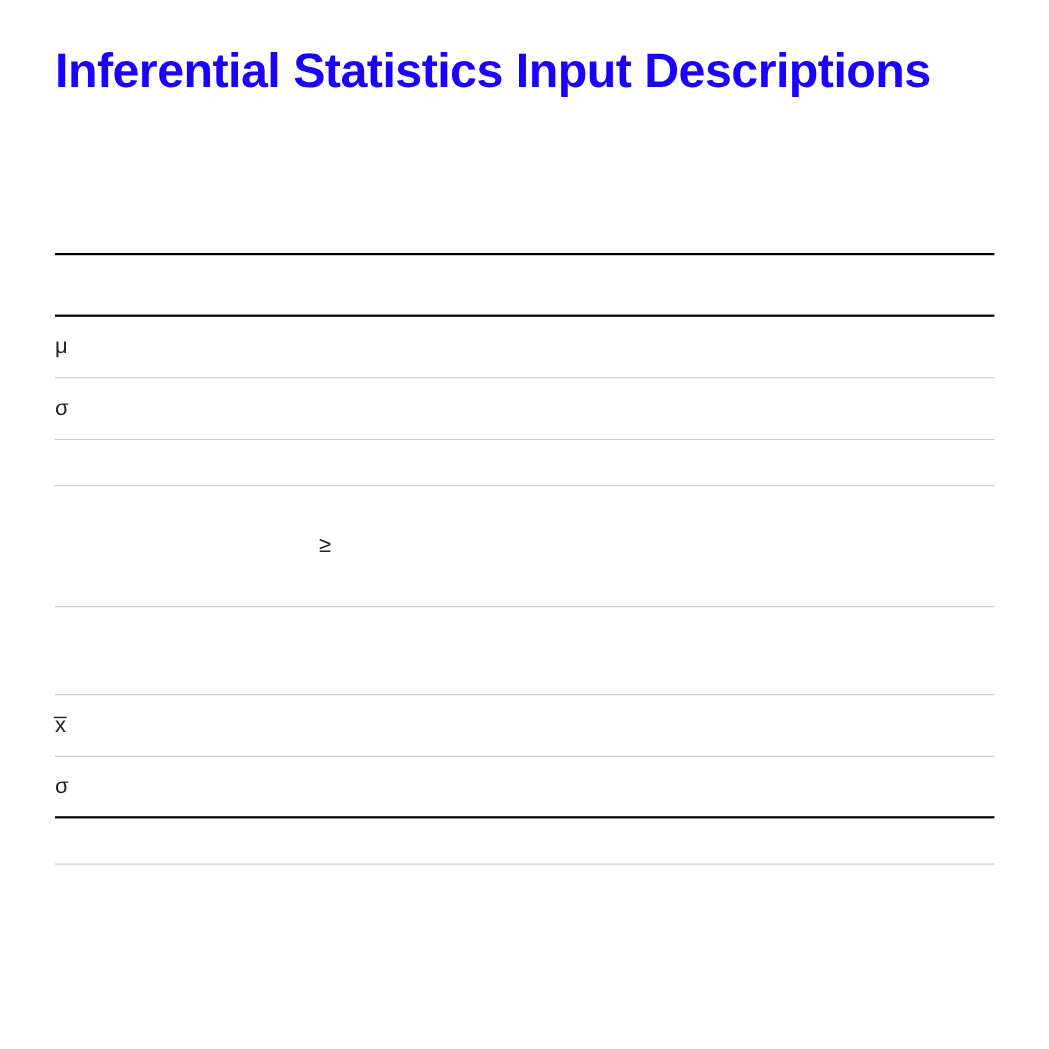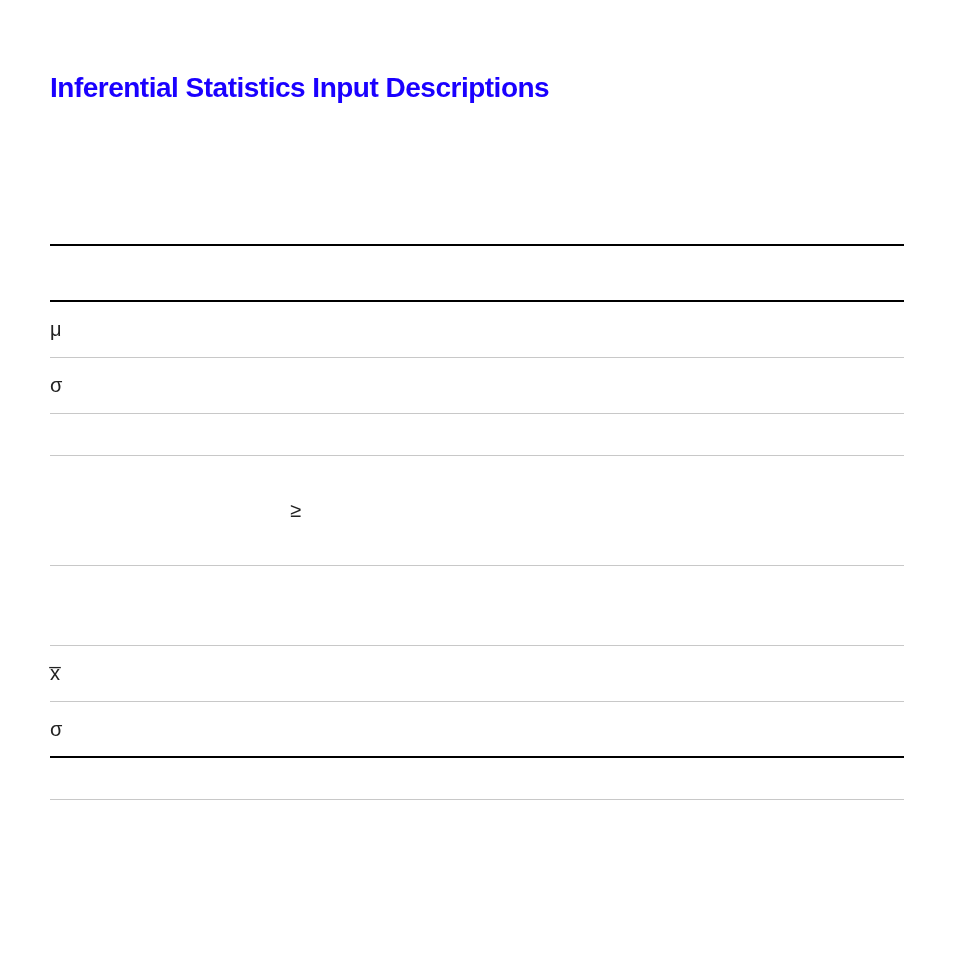--- a/index.html
+++ b/index.html
@@ -10,24 +10,23 @@
     body {
       background: #ffffff;
       font-family: Arial, Helvetica, sans-serif;
       width: 954px;
       height: 954px;
       padding: 40px 50px;
     }
     .title {
       color: #1a00ff;
       font-weight: 900;
-      font-size: 28px;
+      font-size: 44px;
       letter-spacing: -0.5px;
       margin-bottom: 140px;
-      margin-top: 32px;
     }
     .section-divider-thick {
       border-top: 2px solid #000;
       margin-bottom: 24px;
     }
     .row {
       display: flex;
       align-items: center;
       border-bottom: 1px solid #c8c8c8;
       min-height: 56px;

